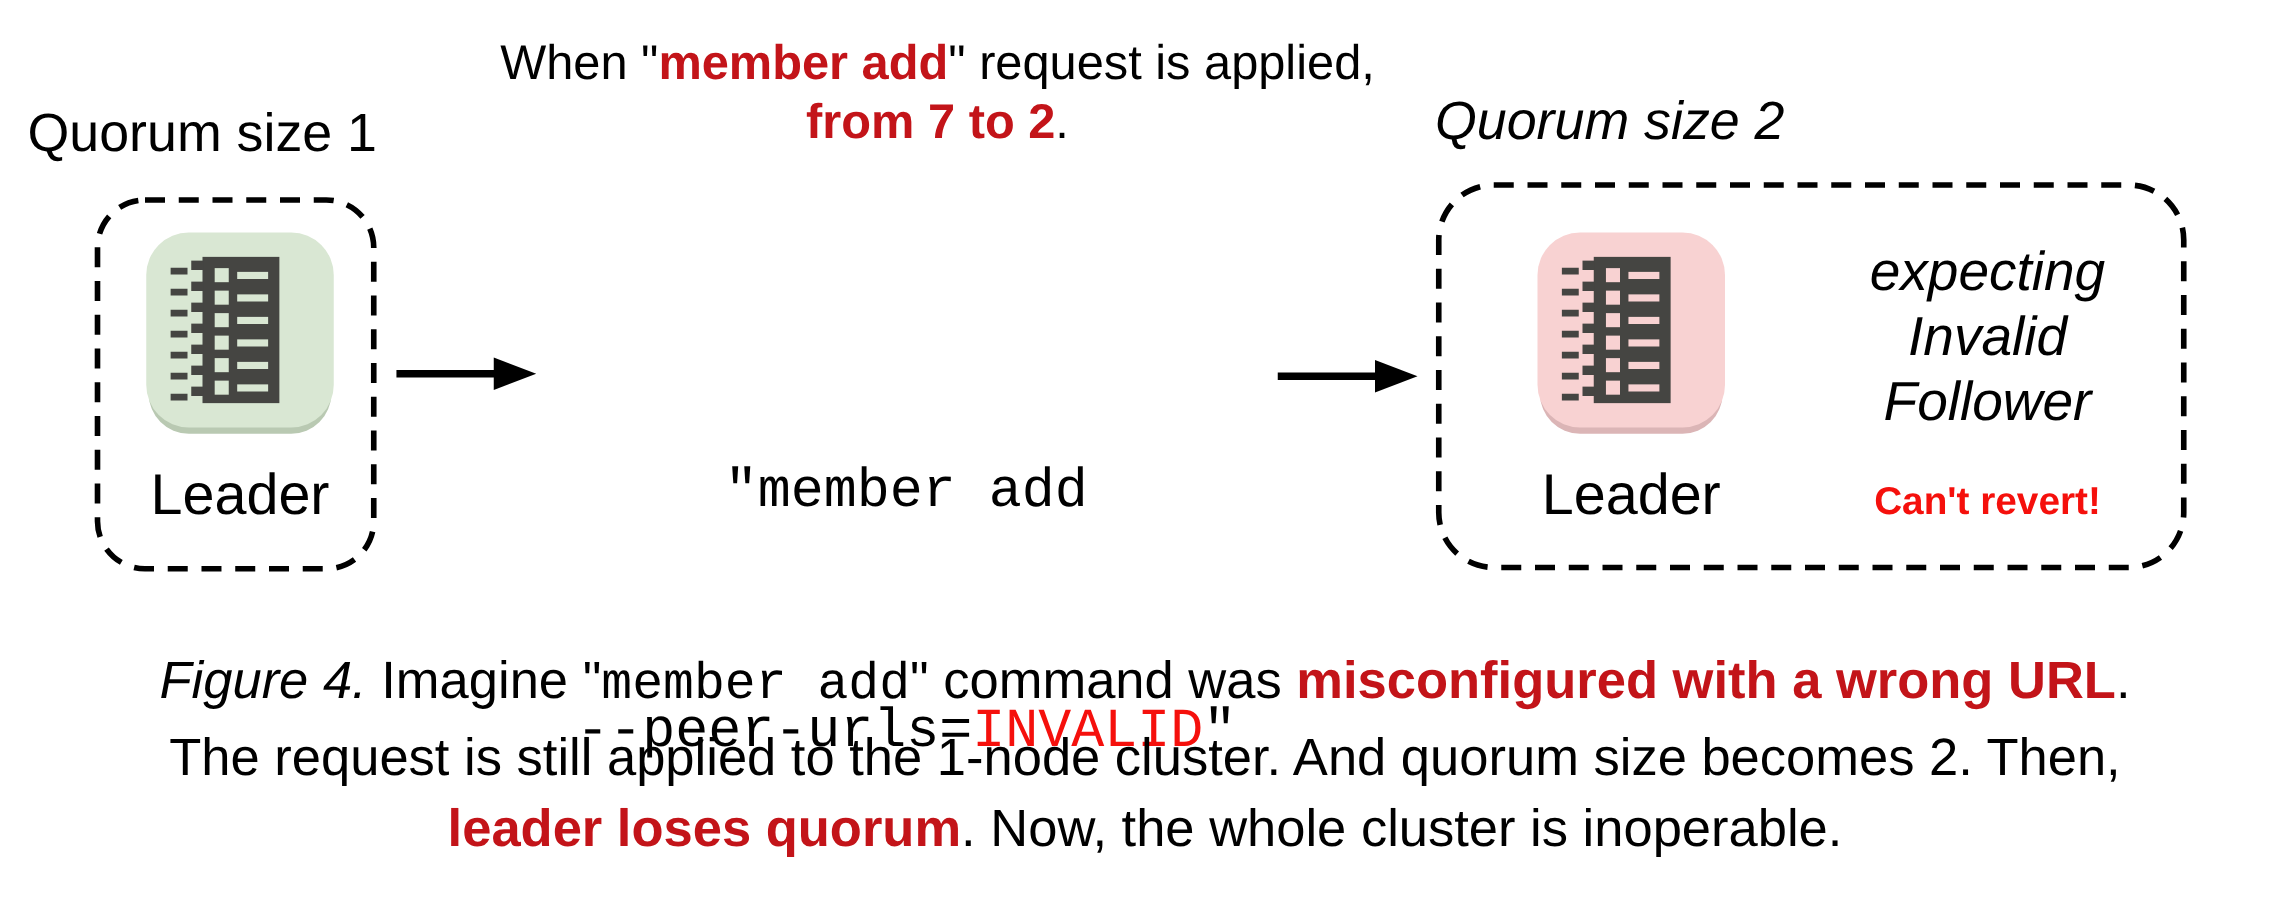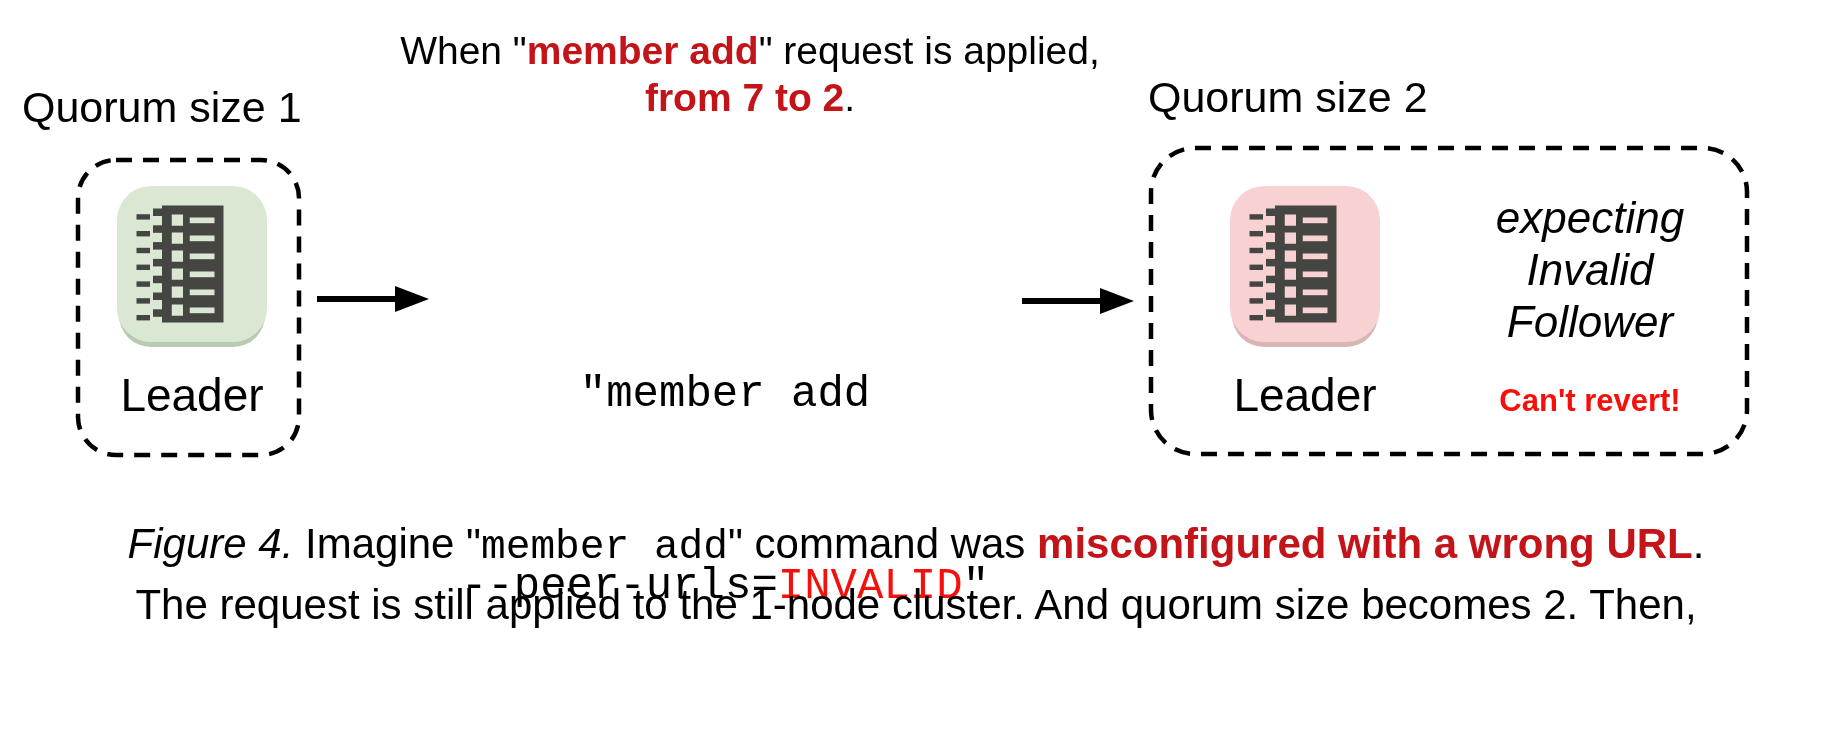--- a/index.html
+++ b/index.html
@@ -4,21 +4,21 @@
 <style>
   html,body { margin:0; padding:0; background:#fff; }
   .canvas {
     position:relative; width:1832px; height:738px; background:#fff;
     font-family:"Liberation Sans", sans-serif; color:#000; overflow:hidden;
   }
 
   
   .cluster-title { position:absolute; font-size:43px; line-height:50px; text-align:left; }
   .t-left  { left:22px;  top:82px;  width:300px; }
-  .t-right { left:1148px; top:72px; width:430px; }
+  .t-right { left:1148px; top:72px; width:430px;font-style:italic; }
 
   
   .cluster-box { position:absolute; }
   .box-left  { left:75px;  top:157px; width:227px; height:301px; }
   .box-right { left:1148px; top:145px; width:602px; height:312px; }
   .cluster-box svg { display:block; width:100%; height:100%; }
 
   
   .node { position:absolute; width:150px; height:156px; border-radius:34px; }
   .node.green { background:var(--green-node-bg,#d9e7d3); box-shadow:0 7px 0 -2px var(--green-node-edge,#b9c9b2); --hole:var(--green-node-bg,#d9e7d3); }
@@ -152,15 +152,16 @@
   <div class="expecting">
     <div>expecting</div>
     <div>Invalid</div>
     <div>Follower</div>
   </div>
   <div class="cant-revert">Can't revert!</div>
 
   <div class="caption">
     <div><span class="it">Figure 4.</span><span> Imagine "</span><span class="mono">member add</span><span>" command was </span><span class="rb">misconfigured with a wrong URL</span><span>.</span></div>
     <div><span>The request is still applied to the 1-node cluster. And quorum size becomes 2. Then,</span></div>
+    <div><span class="rb">leader loses quorum</span><span>. Now, the whole cluster is inoperable.</span></div>
   </div>
 
 </div>
 
 </body></html>

